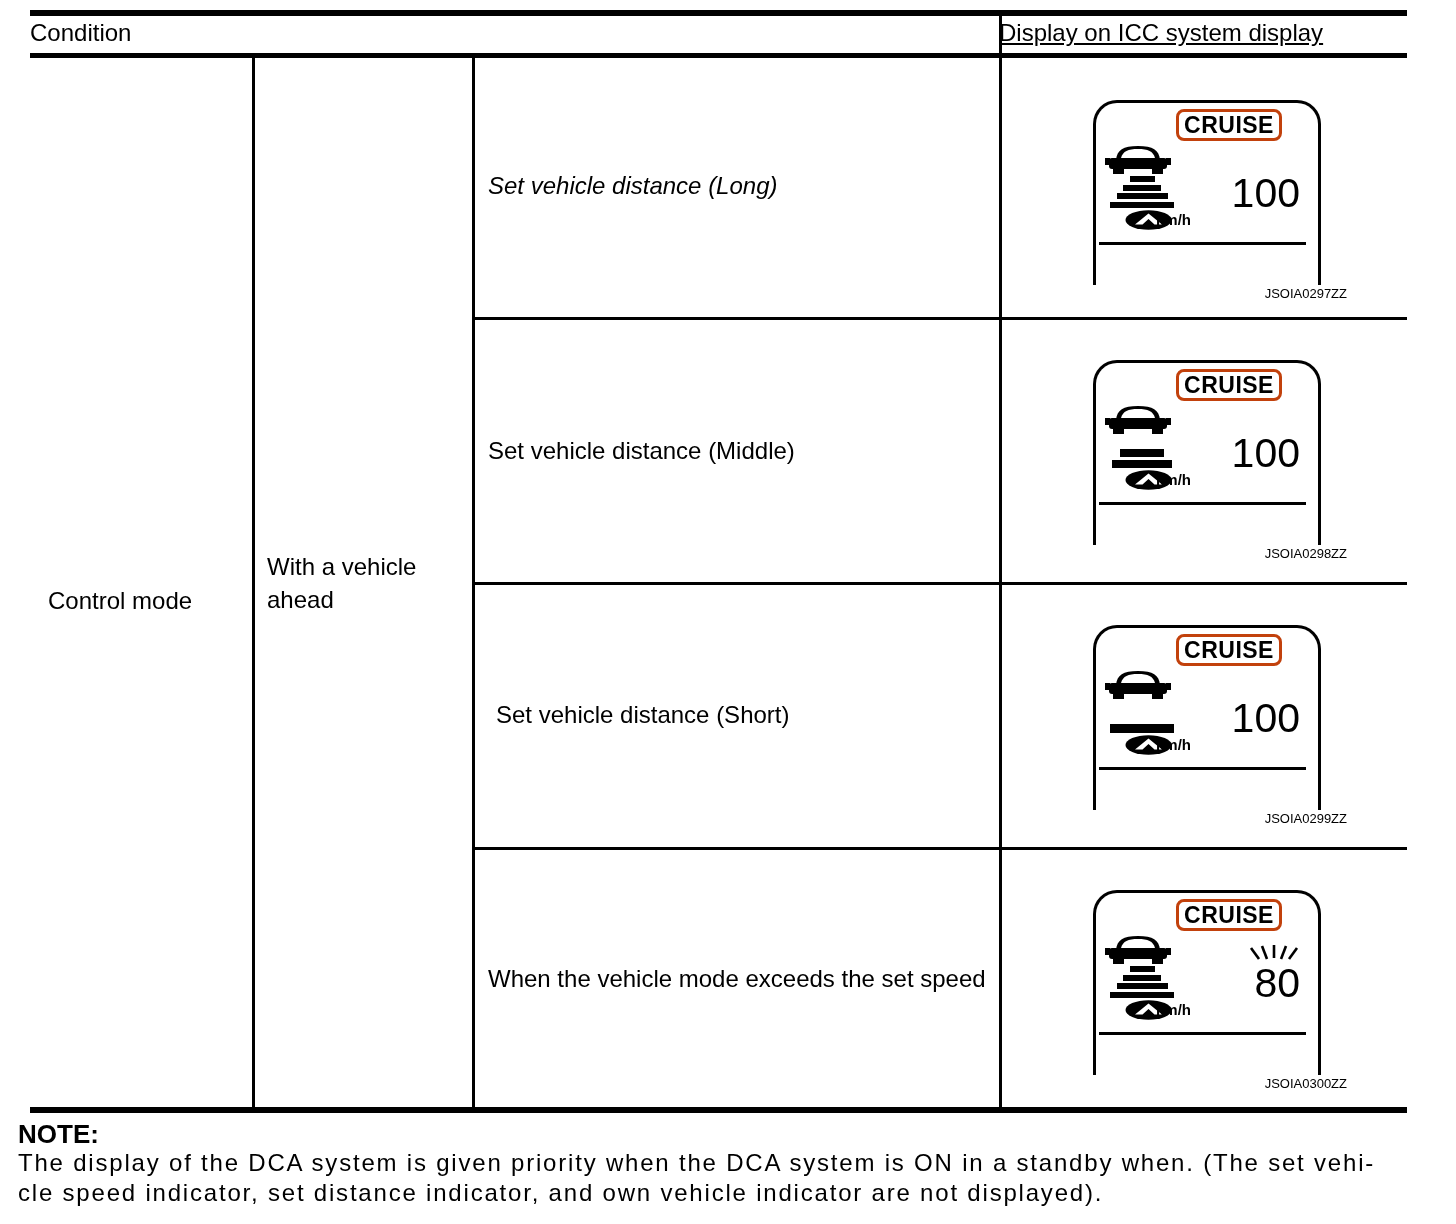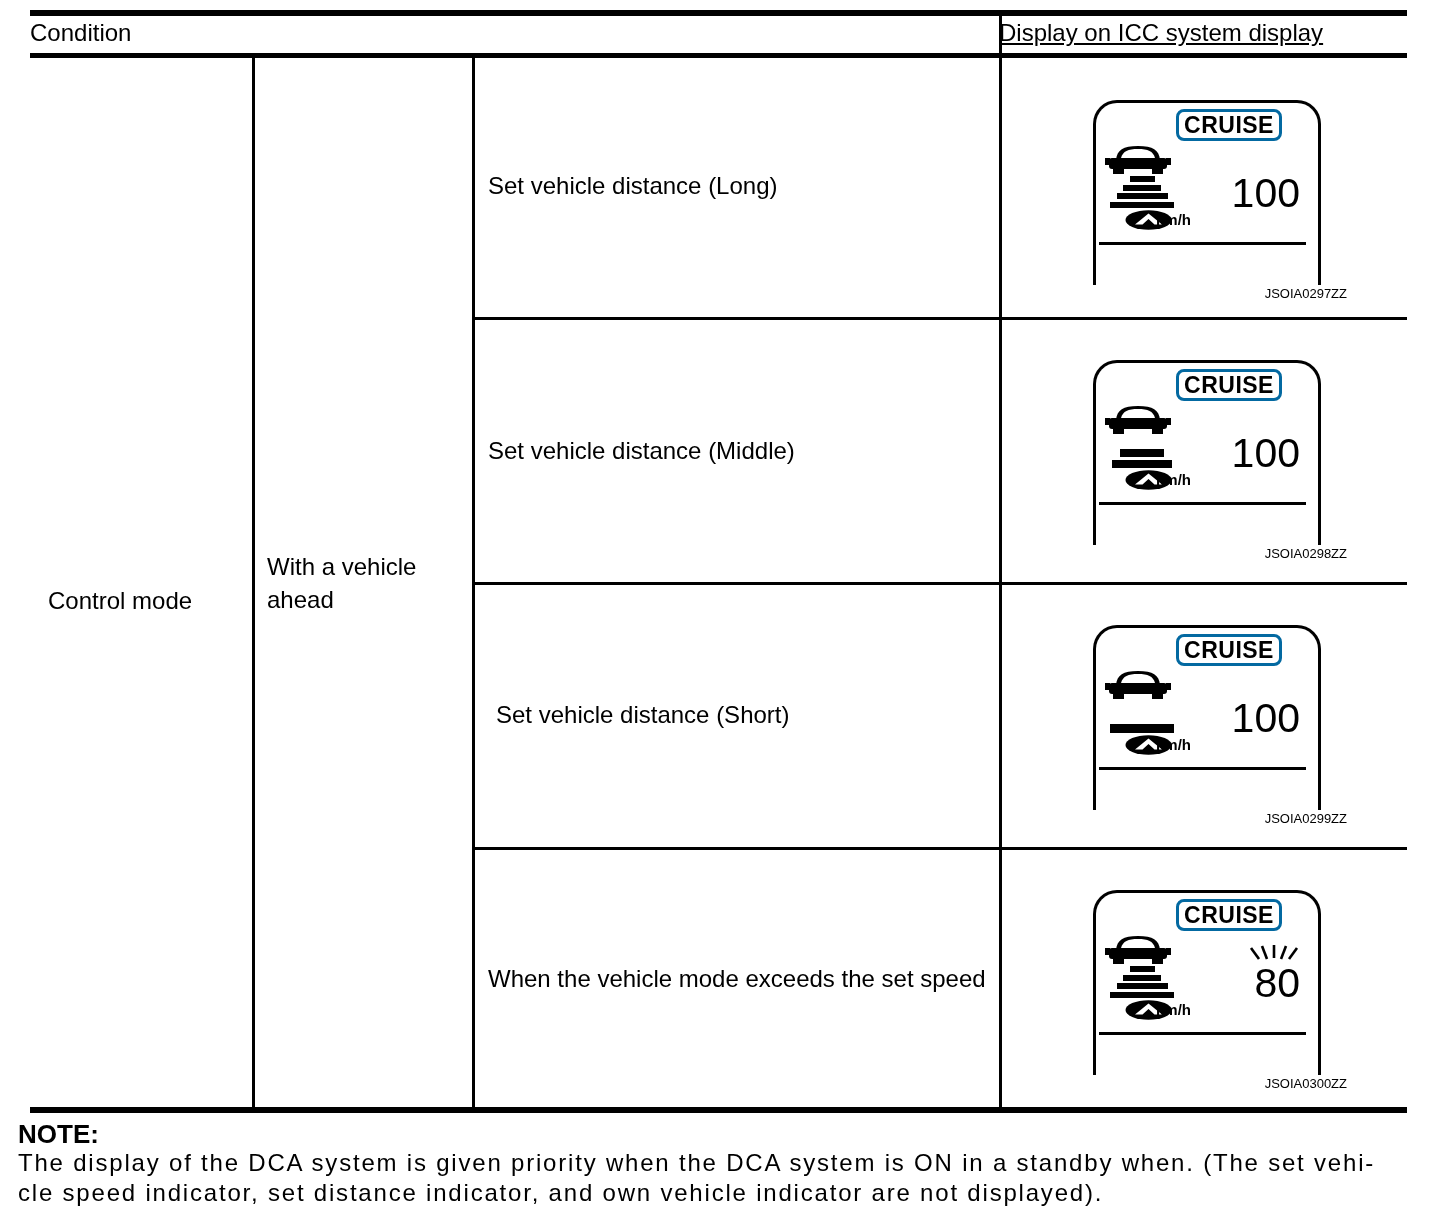--- a/index.html
+++ b/index.html
@@ -5,21 +5,21 @@
   html,body{margin:0;padding:0;background:#fff;}
   .page{position:relative;width:1456px;height:1224px;background:#fff;
         font-family:"Liberation Sans",sans-serif;color:#000;overflow:hidden;}
   .hline,.vline{position:absolute;background:#000;}
   .t-label{position:absolute;font-size:24px;line-height:30px;white-space:nowrap;}
   .hdr{position:absolute;top:19px;font-size:24px;text-align:left;}
   .wrap2{white-space:normal;line-height:33px;}
   .display-cell{position:absolute;left:999px;width:408px;}
   .bezel{position:absolute;left:94px;top:42px;width:222px;height:182px;
          border:3px solid #000;border-bottom:none;border-radius:24px 24px 0 0;}
-  .badge{position:absolute;left:80px;top:6px;width:106px;height:32px;border:3px solid #0369a1;
+  .badge{position:absolute;left:80px;top:6px;width:106px;height:32px;border:3px solid #c2410c;
          border-radius:8px;font-weight:bold;font-size:23px;letter-spacing:.5px;
          display:flex;align-items:center;justify-content:center;box-sizing:border-box;}
   .car{position:absolute;left:7px;top:41px;}
   .bars{position:absolute;left:0;top:0;width:216px;height:176px;}
   .bar{position:absolute;background:#000;}
   .own{position:absolute;left:29px;top:107px;}
   .speed{position:absolute;left:60px;top:72px;width:144px;text-align:right;
          font-size:41px;line-height:36px;font-weight:normal;}
   .unit{position:absolute;left:60px;top:108px;width:144px;text-align:left;
         font-size:15px;font-weight:bold;}
@@ -43,21 +43,21 @@
   <div class="hline" style="left:472px;top:317px;width:935px;height:3px;"></div>
   <div class="hline" style="left:472px;top:582px;width:935px;height:3px;"></div>
   <div class="hline" style="left:472px;top:847px;width:935px;height:3px;"></div>
 
   <div class="hdr" style="left:30px;width:969px;">Condition</div>
   <div class="hdr" style="left:999px;width:408px;text-decoration:underline;">Display on ICC system display</div>
 
   <div class="t-label" style="left:48px;top:566px;margin-top:20px;">Control mode</div>
   <div class="t-label wrap2" style="left:267px;top:550px;width:172px;">With a vehicle ahead</div>
 
-  <div class="t-label" style="left:488px;top:171px;">Set vehicle distance (Long)</div>
+  <div class="t-label" style="left:488px;top:171px;font-style:italic;">Set vehicle distance (Long)</div>
   <div class="t-label" style="left:488px;top:436px;">Set vehicle distance (Middle)</div>
   <div class="t-label" style="left:488px;top:700px;margin-left:8px;">Set vehicle distance (Short)</div>
   <div class="t-label" style="left:488px;top:964px;">When the vehicle mode exceeds the set speed</div>
 
   <div class="display-cell" style="top:58px;height:259px;">
     <div class="bezel">
       <div class="badge">CRUISE</div>
       <svg class="car" width="70" height="32" viewBox="0 0 70 32">
         <path d="M13,16 C14,6 20,2 35,2 C50,2 56,6 57,16 Z" fill="#000"></path>
         <path d="M18,14 C20,7 25,5 35,5 C45,5 50,7 52,14 Z" fill="#fff"></path>

